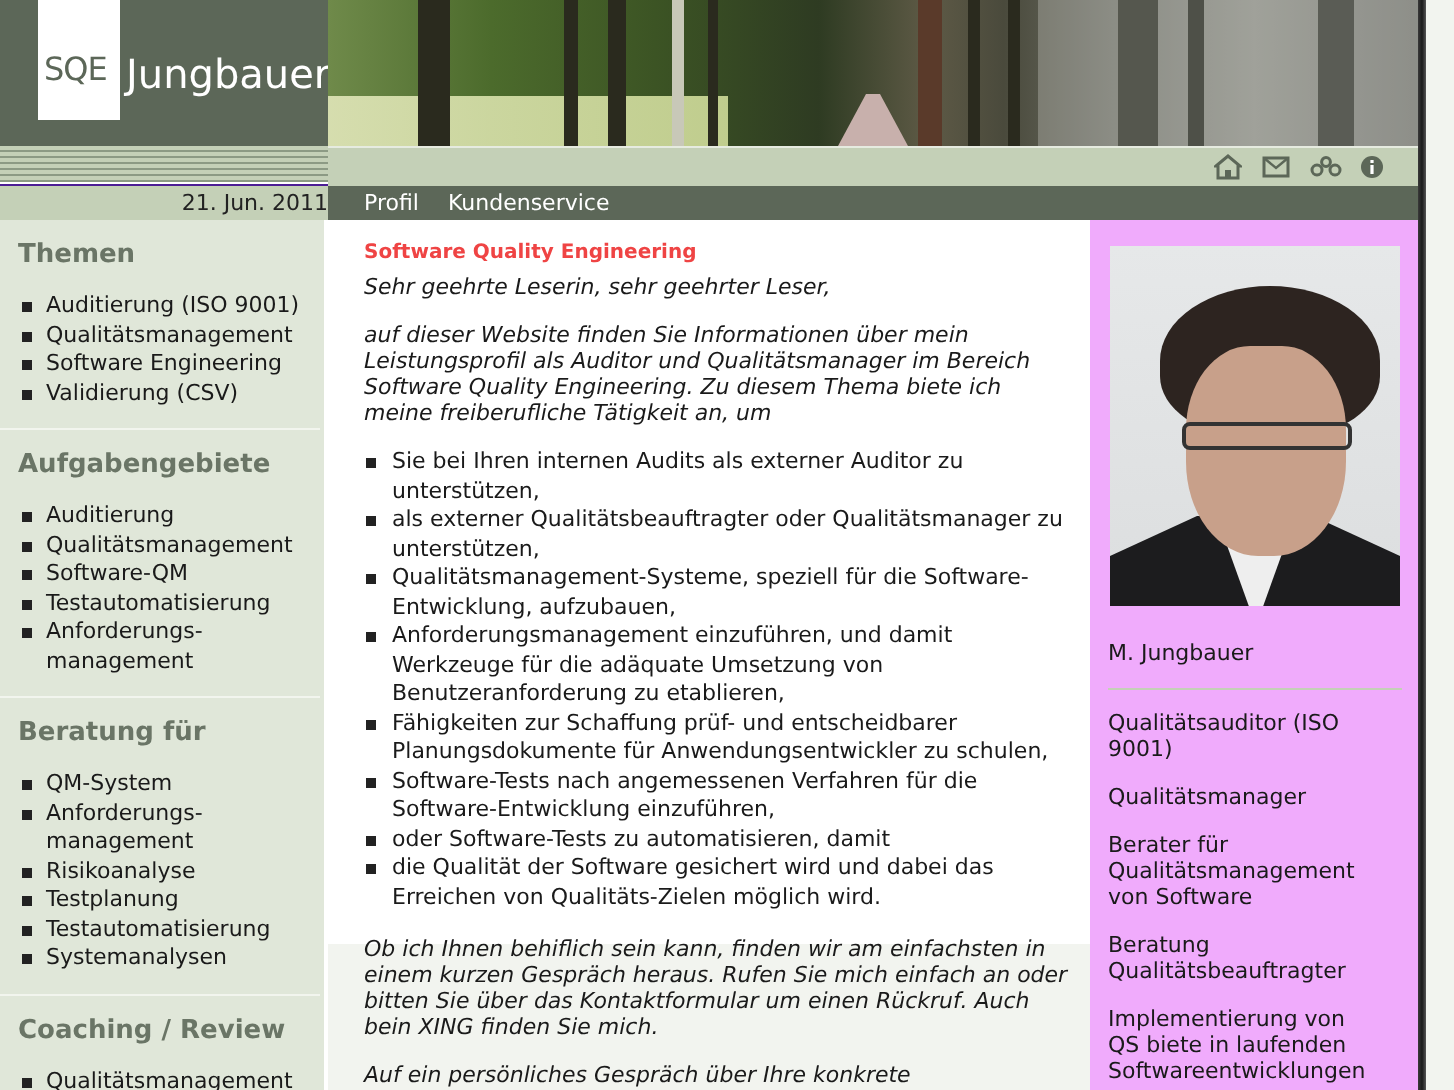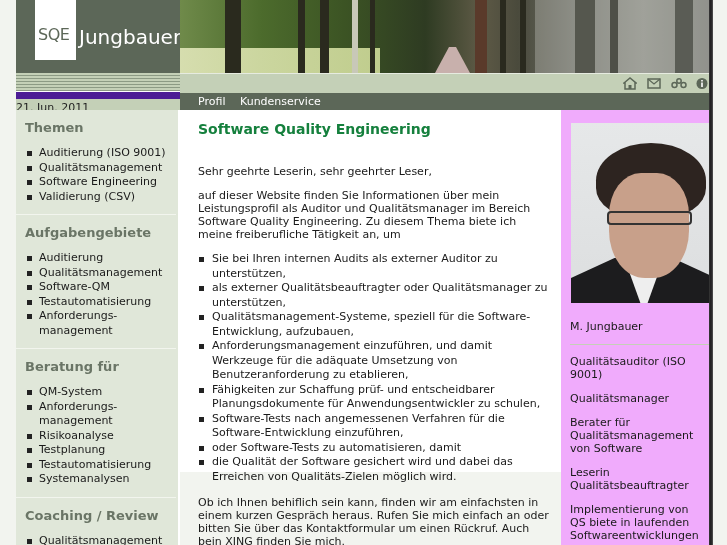--- a/index.html
+++ b/index.html
@@ -1,56 +1,56 @@
 <!DOCTYPE html>
 <html><head>
 <meta charset="utf-8">
 <style>
   * { box-sizing: border-box; margin: 0; padding: 0; }
   html, body { width: 727px; height: 545px; overflow: hidden; background: #f2f4ef; }
   body { font-family: "DejaVu Sans", "Liberation Sans", sans-serif; font-size: 11px; color: #1a1a1a; position: relative; }
 
-  #page { position: absolute; left: 16px; top: 0; width: 709px; height: 472px; background: #fff; }
+  #page { position: absolute; left: 0; top: 0; width: 709px; height: 472px; background: #fff; }
   #edge { position: absolute; left: 709px; top: 0; width: 4px; height: 545px;
           background: linear-gradient(to right, #3a3a3a, #1a1a1a, #555); }
   #edge2 { position: absolute; left: 713px; top: 0; width: 14px; height: 545px; background: #f2f4ef; }
 
   
   #logo-area { position: absolute; left: 0; top: 0; width: 164px; height: 73px; background: #5c6758; }
   #logo-box { position: absolute; left: 19px; top: 0; width: 41px; height: 60px; background: #fff; }
   #logo-sqe { position: absolute; left: 22px; top: 25px; font-size: 16px; color: #5c6758; letter-spacing: -0.5px; }
   #logo-name { position: absolute; left: 63px; top: 25px; font-size: 20px; color: #ffffff; }
   #logo-stripes { position: absolute; left: 0; top: 73px; width: 164px; height: 18px;
      background: repeating-linear-gradient(to bottom, #c4d0b7 0px, #c4d0b7 2px, #8c9a84 2px, #8c9a84 3px); }
   #hero { position: absolute; left: 164px; top: 0; width: 545px; height: 73px; overflow: hidden;
      background: linear-gradient(to right, #6f8a4a 0%, #4c6b2c 15%, #3c5424 30%, #2e3b22 45%, #5e5a46 55%, #4a4a3c 62%, #6b6d64 72%, #8a8c84 85%, #6e706a 100%); }
   .tree { position: absolute; bottom: 0; background: #2a2a1e; }
   #hero-meadow { position: absolute; left: 0; bottom: 0; width: 200px; height: 25px; background: linear-gradient(to right, #e8ecc0, #d8e4a0); opacity: .85; }
   #hero-path { position: absolute; left: 255px; bottom: 0; width: 35px; height: 26px; background: #c8b0ac; clip-path: polygon(40% 0, 60% 0, 100% 100%, 0 100%); }
   #hero-fade { position: absolute; left: 355px; top: 0; width: 190px; height: 73px; background: rgba(200,200,195,.35); }
 
   #iconbar { position: absolute; left: 164px; top: 73px; width: 545px; height: 20px; background: #c4d0b7; border-top: 1px solid #e6ebe0; }
   .topicon { position: absolute; top: 3px; width: 14px; height: 13px; color: #5c6758; font-size: 12px; line-height: 13px; text-align: center; cursor: pointer; }
-  #date-bar { position: absolute; left: 0; top: 92px; width: 164px; height: 18px; background: #c4d0b7; border-top: 7px solid #4c1d95;
-     text-align: left; font-size: 11px; line-height: 17px; color: #222; }
+  #date-bar { position: absolute; left: 0; top: 92px; width: 164px; height: 18px; background: #c4d0b7; border-top: 1px solid #4c1d95;
+     text-align: right; font-size: 11px; line-height: 17px; color: #222; }
   #navbar { position: absolute; left: 164px; top: 93px; width: 545px; height: 17px; background: #5c6758; }
   .navlink { position: absolute; top: 1px; color: #fff; font-size: 11px; line-height: 15px; cursor: pointer; }
 
   
   #sidebar { position: absolute; left: 0; top: 110px; width: 164px; height: 435px; background: #e0e7d9; border-right: 2px solid #fff; padding-left: 9px; }
   .sb-head { font-size: 13px; font-weight: bold; color: #6a7566; margin-top: 10px; margin-bottom: 11px; }
   .sb-list { list-style: none; }
   .sb-list li { position: relative; padding-left: 14px; font-size: 11px; line-height: 14.5px; color: #1a1a1a; cursor: pointer; }
   .sb-list li::before { content: ""; position: absolute; left: 2px; top: 5px; width: 5px; height: 5px; background: #222; }
   .sb-div { height: 1px; background: #f2f5ee; margin: 10px 0 0 -9px; width: 160px; }
 
   
   #main { position: absolute; left: 182px; top: 110px; width: 352px; }
-  #main h1 { font-size: 14px; font-weight: bold; color: #15803d; margin-top: 11px; margin-bottom: 28px; }
-  #main p { font-size: 11px; line-height: 13px; margin-bottom: 11px; }
+  #main h1 { font-size: 10px; font-weight: bold; color: #ef4444; margin-top: 11px; margin-bottom: 5px; }
+  #main p { font-size: 11px; line-height: 13px; margin-bottom: 11px; font-style: italic; }
   #main ul { list-style: none; margin-bottom: 12px; }
   #main ul li { position: relative; padding-left: 14px; font-size: 11px; line-height: 14.5px; }
   #main ul li::before { content: ""; position: absolute; left: 1px; top: 5px; width: 5px; height: 5px; background: #222; }
 
   
   #right { position: absolute; left: 545px; top: 110px; width: 164px; height: 435px; background: #f0abfc; }
   #photo { position: absolute; left: 10px; top: 13px; width: 145px; height: 180px; overflow: hidden;
      background: linear-gradient(to bottom, #e6e8e9 0%, #dcdedf 100%); }
   #photo .hair { position: absolute; left: 25px; top: 20px; width: 110px; height: 75px; background: #2d2420; border-radius: 50% 50% 40% 40%; }
   #photo .face { position: absolute; left: 38px; top: 50px; width: 80px; height: 105px; background: #c8a08a; border-radius: 40% 40% 45% 45%; }
@@ -189,20 +189,20 @@
       <div class="hair"></div>
       <div class="face"></div>
       <div class="glasses"></div>
     </div>
     <div id="right-name">M. Jungbauer</div>
     <div id="right-div"></div>
     <div id="roles">
       <div class="role">Qualitätsauditor (ISO 9001)</div>
       <div class="role">Qualitätsmanager</div>
       <div class="role" style="width:120px;">Berater für Qualitätsmanagement von Software</div>
-      <div class="role" style="width:110px;">Leserin Qualitätsbeauftragter</div>
+      <div class="role" style="width:110px;">Beratung Qualitätsbeauftragter</div>
       <div class="role" style="width:130px;">Implementierung von QS biete in laufenden Softwareentwicklungen</div>
 
     </div>
   </div>
 </div>
 <div id="edge"></div>
 <div id="edge2"></div>
 
 </body></html>

